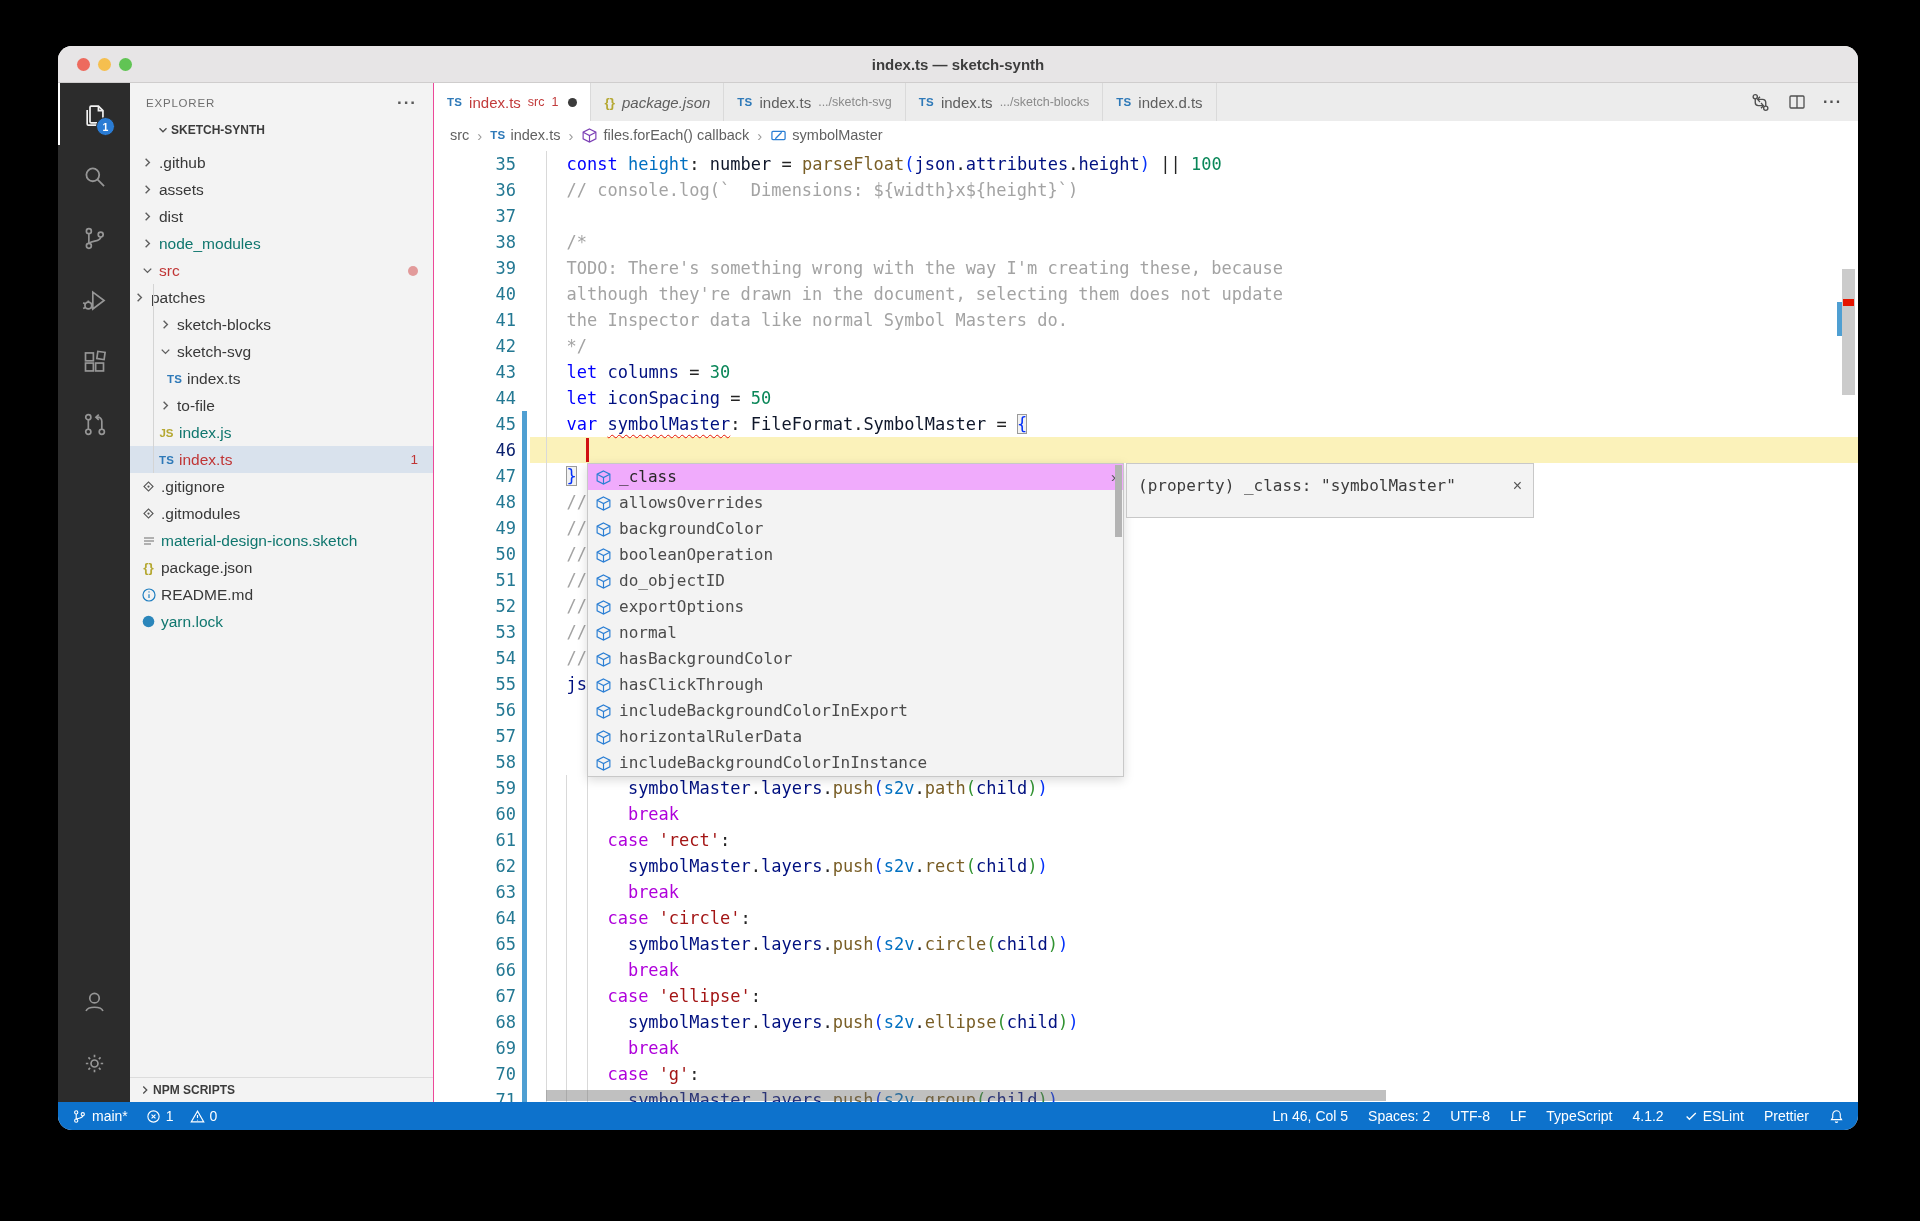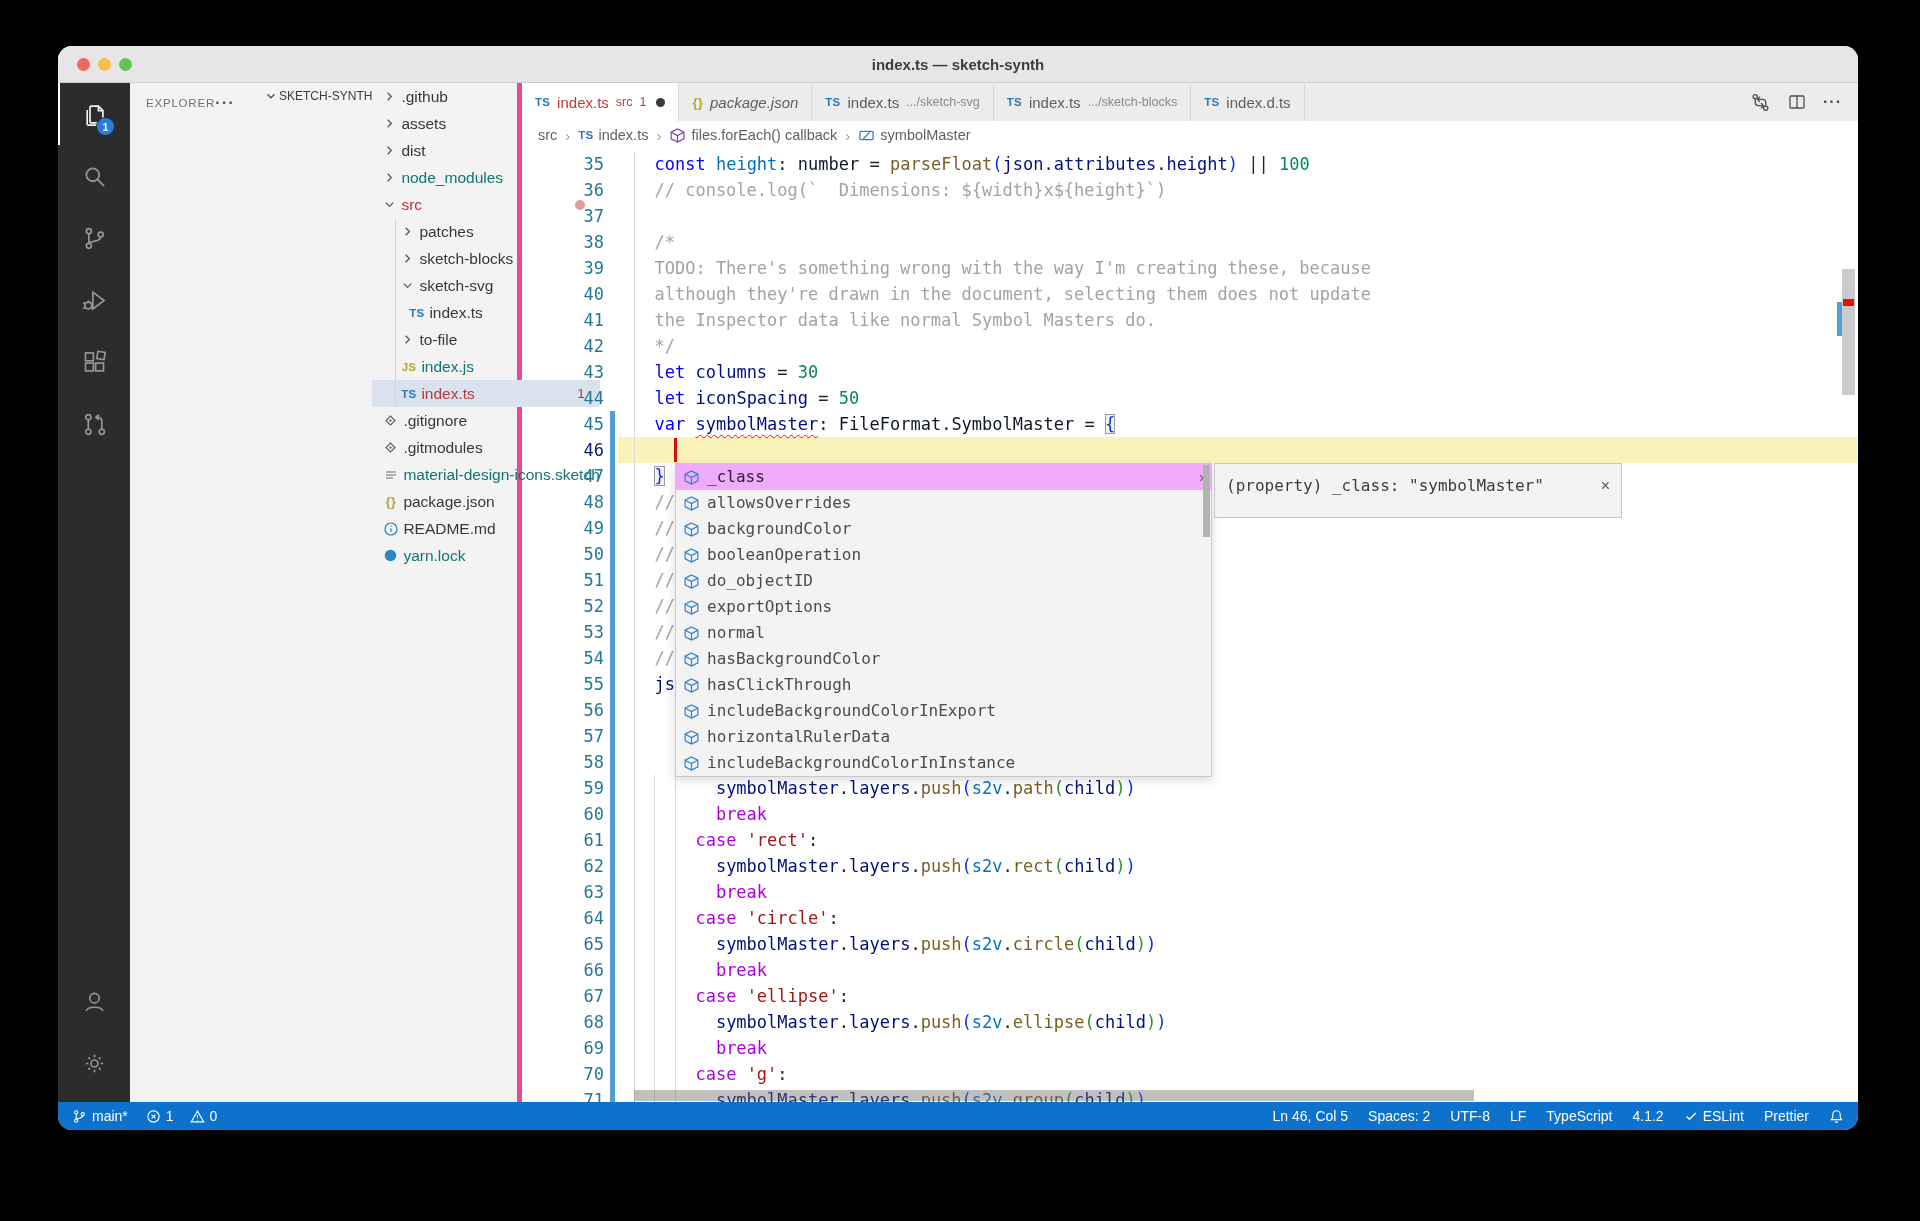--- a/index.html
+++ b/index.html
@@ -12,24 +12,24 @@
   .tl.close{background:#ed6a5e}.tl.min{background:#f5bf4f}.tl.max{background:#61c454}
   .title{position:absolute;left:0;right:0;text-align:center;font-size:15px;color:#3d3d3d;font-weight:700}
   
   .main{display:flex;height:1019px}
   .activitybar{width:72px;background:#2c2c2c;display:flex;flex-direction:column;align-items:center;flex:none}
   .ab-item{width:72px;height:62px;display:flex;align-items:center;justify-content:center;color:#969696;position:relative}
   .ab-item.active{color:#f2f2f2;box-shadow:inset 2px 0 0 #fff}
   .ab-badge{position:absolute;right:15px;bottom:9px;background:#2a7cd4;color:#fff;font-size:10.5px;width:17px;height:17px;border-radius:50%;display:flex;align-items:center;justify-content:center;font-weight:700;border:1px solid #2c2c2c}
   .ab-bottom{margin-top:auto;display:flex;flex-direction:column;align-items:center;padding-bottom:8px}
   
-  .sidebar{width:392px;background:#f3f3f3;flex:none;display:flex;border-right:5px solid #ec4899;box-sizing:border-box}
+  .sidebar{width:304px;background:#f3f3f3;flex:none;display:flex;flex-direction:column;border-right:1px solid #ec4899;box-sizing:border-box}
   .sb-head{height:40px;display:flex;align-items:center;padding:0 16px;color:#6f6f6f;font-size:11.5px;letter-spacing:.8px;flex:none}
   .sb-more{margin-left:auto;color:#5a5a5a;font-size:17px;letter-spacing:1px;font-weight:700}
-  .sb-project{height:26px;display:flex;align-items:center;font-weight:400;font-size:12px;color:#3c3c3c;padding-left:11px;flex:none}
+  .sb-project{height:26px;display:flex;align-items:flex-start;font-weight:700;font-size:12px;color:#3c3c3c;padding-left:24px;flex:none}
   .sb-project .twist{width:17px;display:flex;justify-content:center;color:#4f4f4f}
   .tree{position:relative;flex:none}
   .row{height:27px;display:flex;align-items:center;font-size:15.5px;color:#383838}
   .row .twist{width:19px;display:flex;justify-content:center;color:#5f5f5f;flex:none}
   .row .ficon{width:21px;flex:none;display:flex;justify-content:center;align-items:center;font-weight:700}
   .row .lbl{padding-left:2px;white-space:nowrap}
   .row.sel{background:#d9e2ed}
   .row.muted .lbl{color:#0f766e}
   .row.err .lbl{color:#c03535}
   .t-badge-r{margin-left:auto;margin-right:15px;color:#c03535;font-size:13.5px}
@@ -235,21 +235,21 @@
           </div>
           <div class="row err" style="padding-left: 8px;">
             <span class="twist">
               <svg width="15" height="15" viewBox="0 0 16 16" fill="none" stroke="currentColor" stroke-width="1.5">
                 <path d="M4 6l4 4 4-4"></path>
               </svg>
             </span>
             <span class="lbl">src</span>
             <span class="t-dot-r"></span>
           </div>
-          <div class="row" style="padding-left: 26px;">
+          <div class="row" style="">
             <span class="twist">
               <svg width="15" height="15" viewBox="0 0 16 16" fill="none" stroke="currentColor" stroke-width="1.5">
                 <path d="M6 4l4 4-4 4"></path>
               </svg>
             </span>
             <span class="lbl">patches</span>
           </div>
           <div class="row" style="padding-left: 26px; text-align: right;">
             <span class="twist">
               <svg width="15" height="15" viewBox="0 0 16 16" fill="none" stroke="currentColor" stroke-width="1.5">

